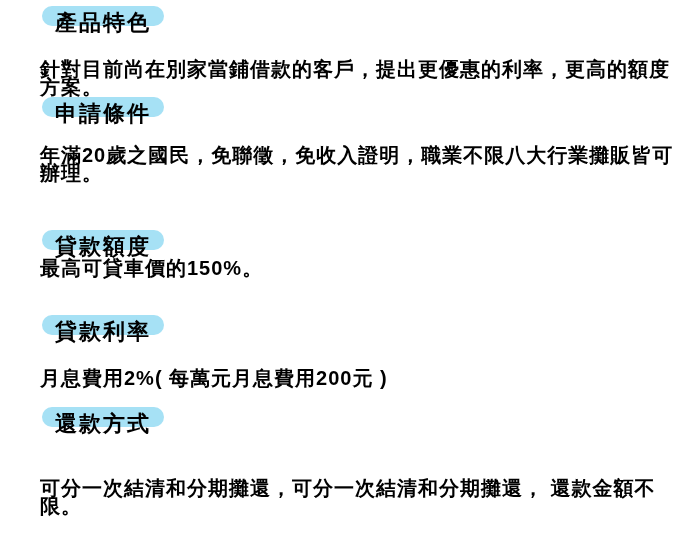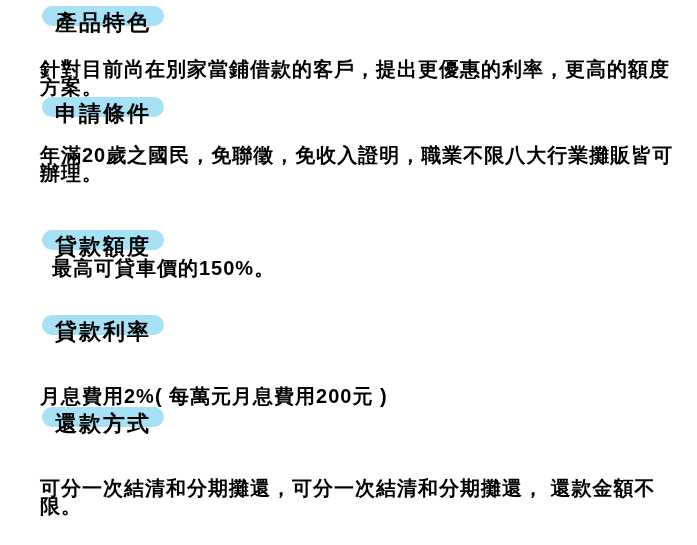--- a/index.html
+++ b/index.html
@@ -38,23 +38,23 @@
     letter-spacing: 1px;
     line-height: 18px;
     color: #000000;
     white-space: pre-wrap;
   }
   .pill-1 { top: 6px; }
   .body-1 { top: 60px; }
   .pill-2 { top: 97px; }
   .body-2 { top: 146px; }
   .pill-3 { top: 205px; margin-top: 25px; }
-  .body-3 { top: 259px; margin-left: 12px; }
+  .body-3 { top: 259px; }
   .pill-4 { top: 315px; }
-  .body-4 { top: 387px; }
+  .body-4 { top: 369px; }
   .pill-5 { top: 407px; }
   .body-5 { top: 479px; }
 </style>
 </head>
 <body>
 
 <div class="page">
 
   <div class="section-pill pill-1">產品特色</div>
   <div class="section-body body-1">針對目前尚在別家當鋪借款的客戶，提出更優惠的利率，更高的額度方案。</div>

